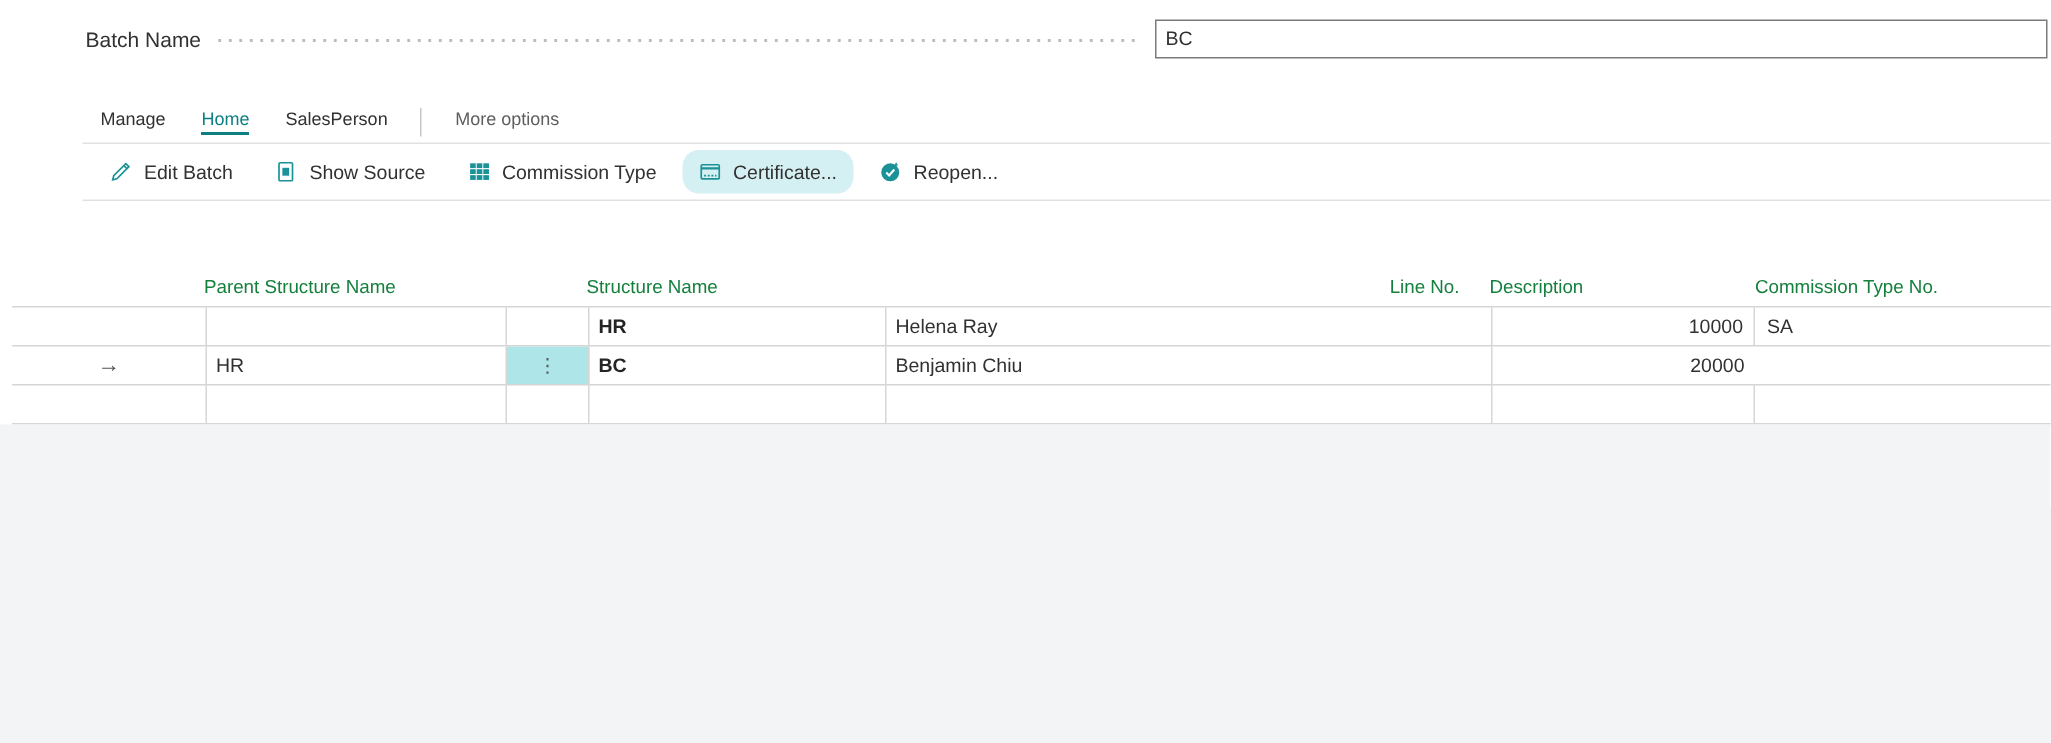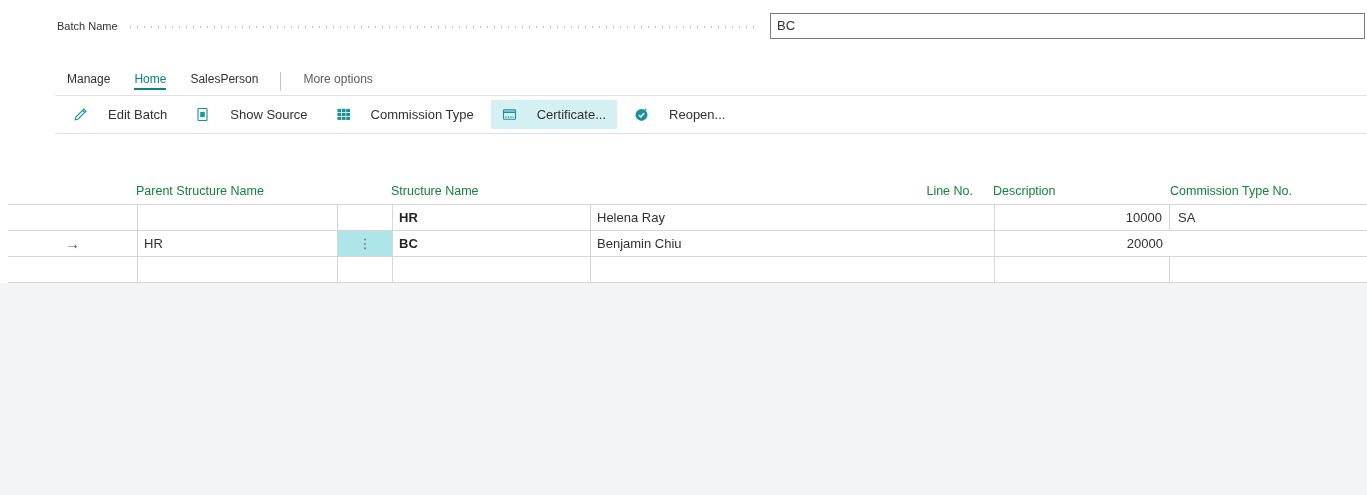--- a/index.html
+++ b/index.html
@@ -4,21 +4,21 @@
 <style>
   * { margin:0; padding:0; box-sizing:border-box; }
   html,body { width:1367px; height:495px; }
   body {
     position:relative; background:#ffffff; overflow:hidden;
     font-family:"Liberation Sans", sans-serif; color:#323130;
   }
 
   
   .field-row { position:absolute; top:12px; left:57px; right:2px; height:27px; display:flex; align-items:center; }
-  .field-label { font-size:11px; color:#323130; white-space:nowrap; }
+  .field-label { font-size:14px; color:#323130; white-space:nowrap; }
   .leader {
     flex:1; height:2px; margin:2px 10px 0 9px;
     background-image:radial-gradient(circle, #bdbbb9 1px, rgba(0,0,0,0) 1.1px);
     background-size:7px 2px; background-repeat:repeat-x; background-position:0 center;
   }
   .field-input {
     width:595px; height:26px; border:1px solid #7a7a7a; background:#fff;
     font-family:"Liberation Sans", sans-serif; font-size:13px; color:#323130;
     padding:0 6px; outline:none;
   }
@@ -35,25 +35,25 @@
   .tab-divider { width:1px; height:19px; background:#c8c6c4; margin:0 10px; }
   .tab.more { color:#605e5c; }
 
   
   .toolbar {
     position:absolute; top:96px; left:0; right:0; height:37px;
     display:flex; align-items:center; padding-left:62px;
   }
   .toolbar-underline { position:absolute; top:133px; left:55px; right:0; height:1px; background:#e3e1df; }
   .tbtn {
-    display:flex; align-items:center; gap:20px; padding:7px 11px; margin-right:6px;
+    display:flex; align-items:center; gap:8px; padding:7px 11px; margin-right:6px;
     background:transparent; border:none; font-family:"Liberation Sans", sans-serif;
     font-size:13px; color:#323130; cursor:default; white-space:nowrap;
   }
-  .tbtn.active { background:#d5f0f2; }
+  .tbtn.active { background:#d5f0f2;border-radius:11px; }
   .tbtn svg { display:block; }
 
   
   .grid-header {
     position:absolute; top:178px; left:0; width:1367px; height:26px;
     display:grid; grid-template-columns:130px 200px 55px 198px 404px 175px 205px;
     align-items:end; font-size:12.5px; color:#15803d;
   }
   .hcell { padding:0 6px 6px 6px; overflow:hidden; white-space:nowrap; }
   .hcell.num { text-align:right; padding-right:14px; }

